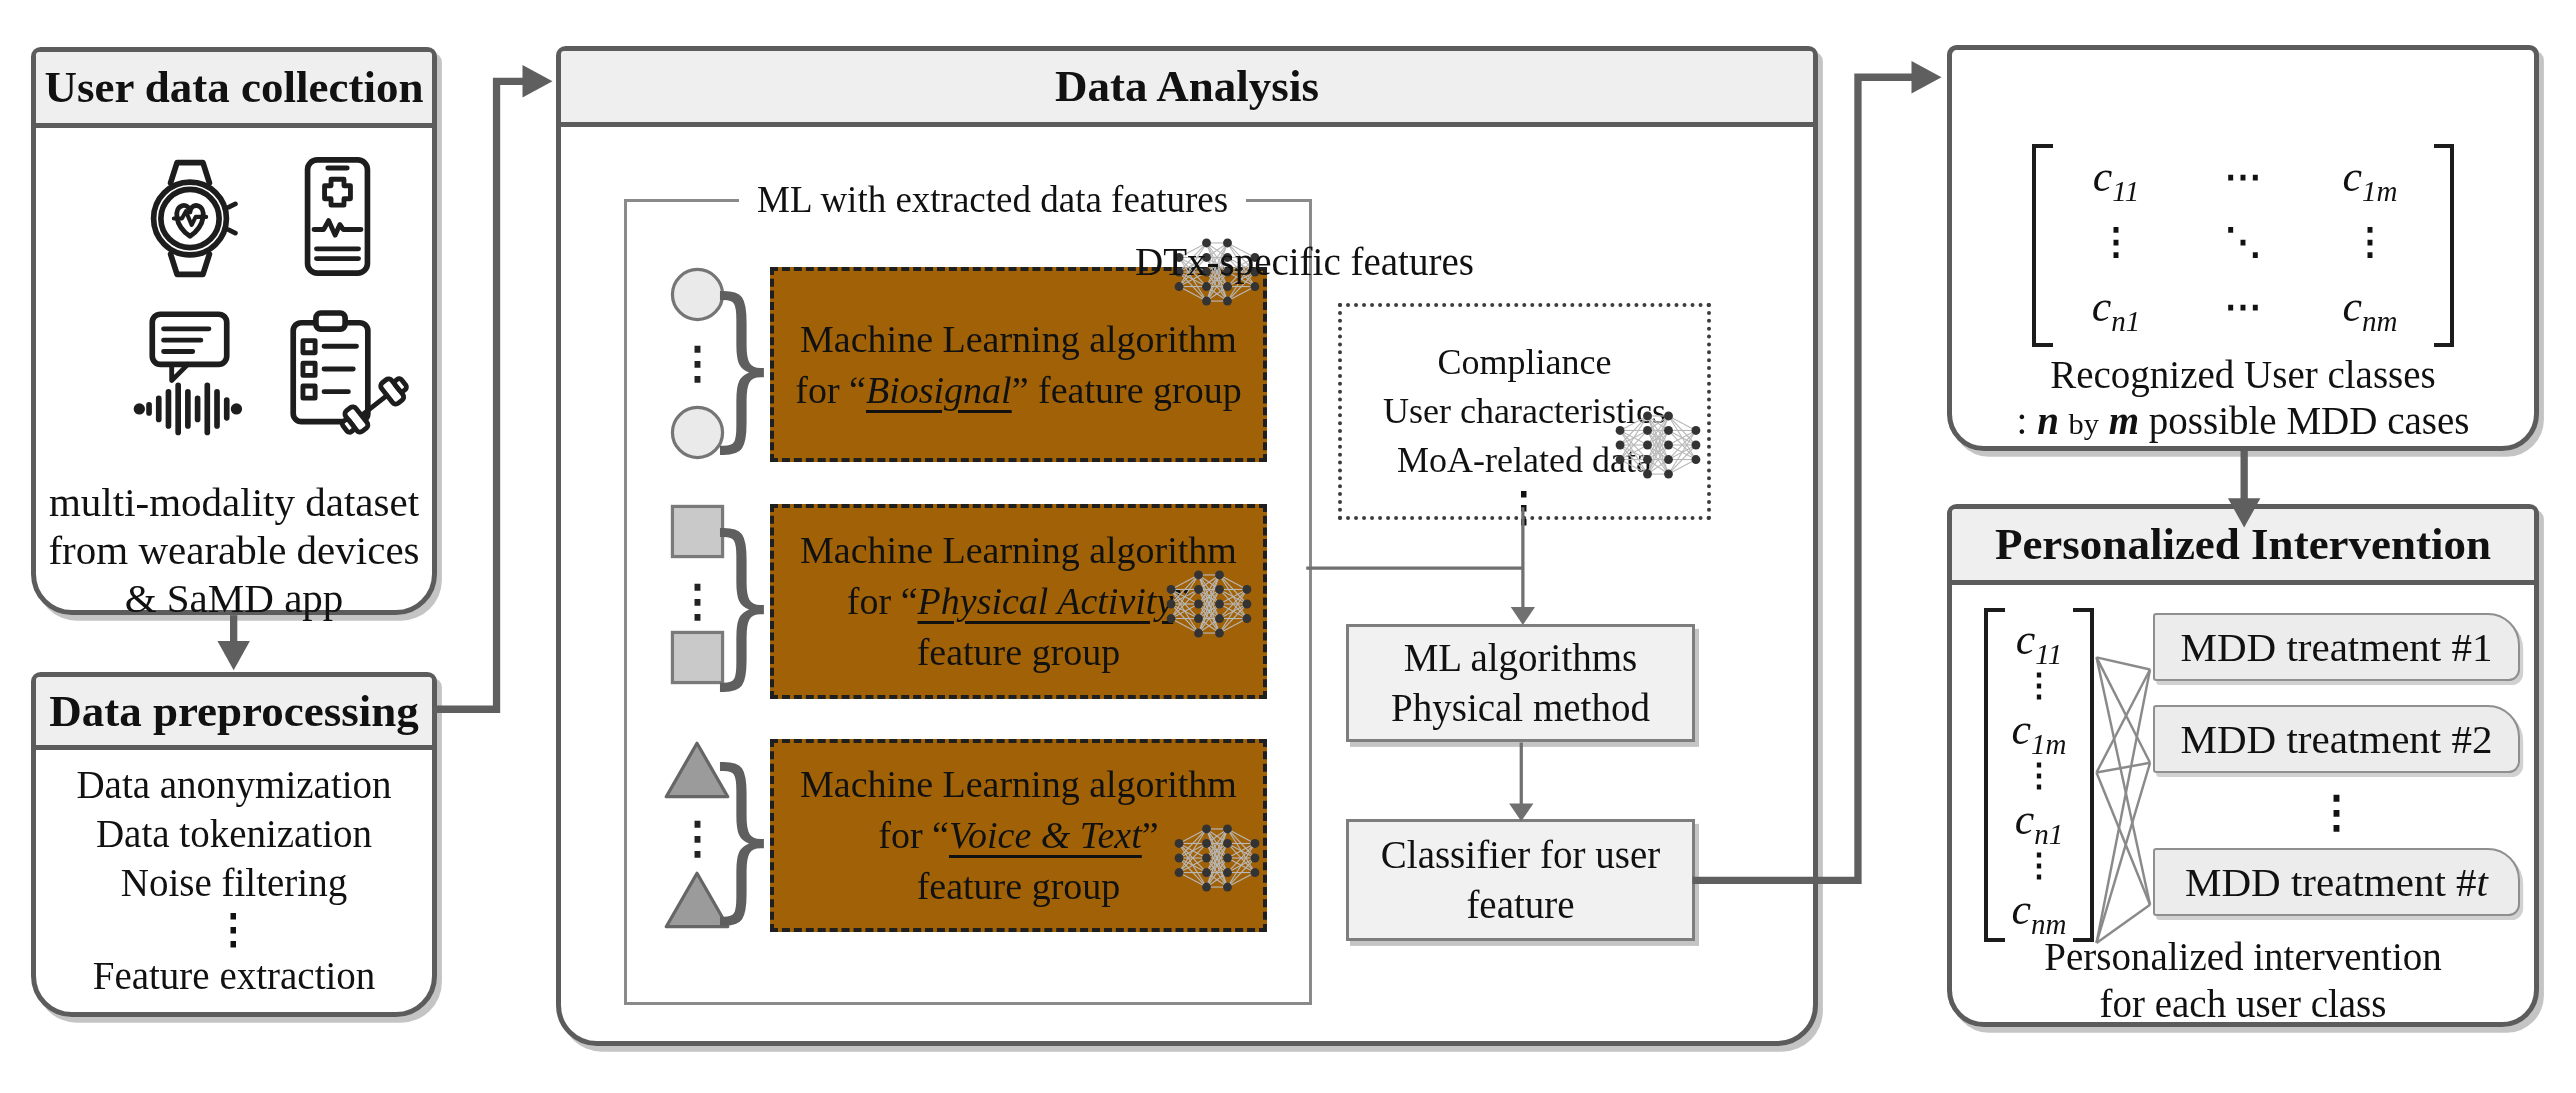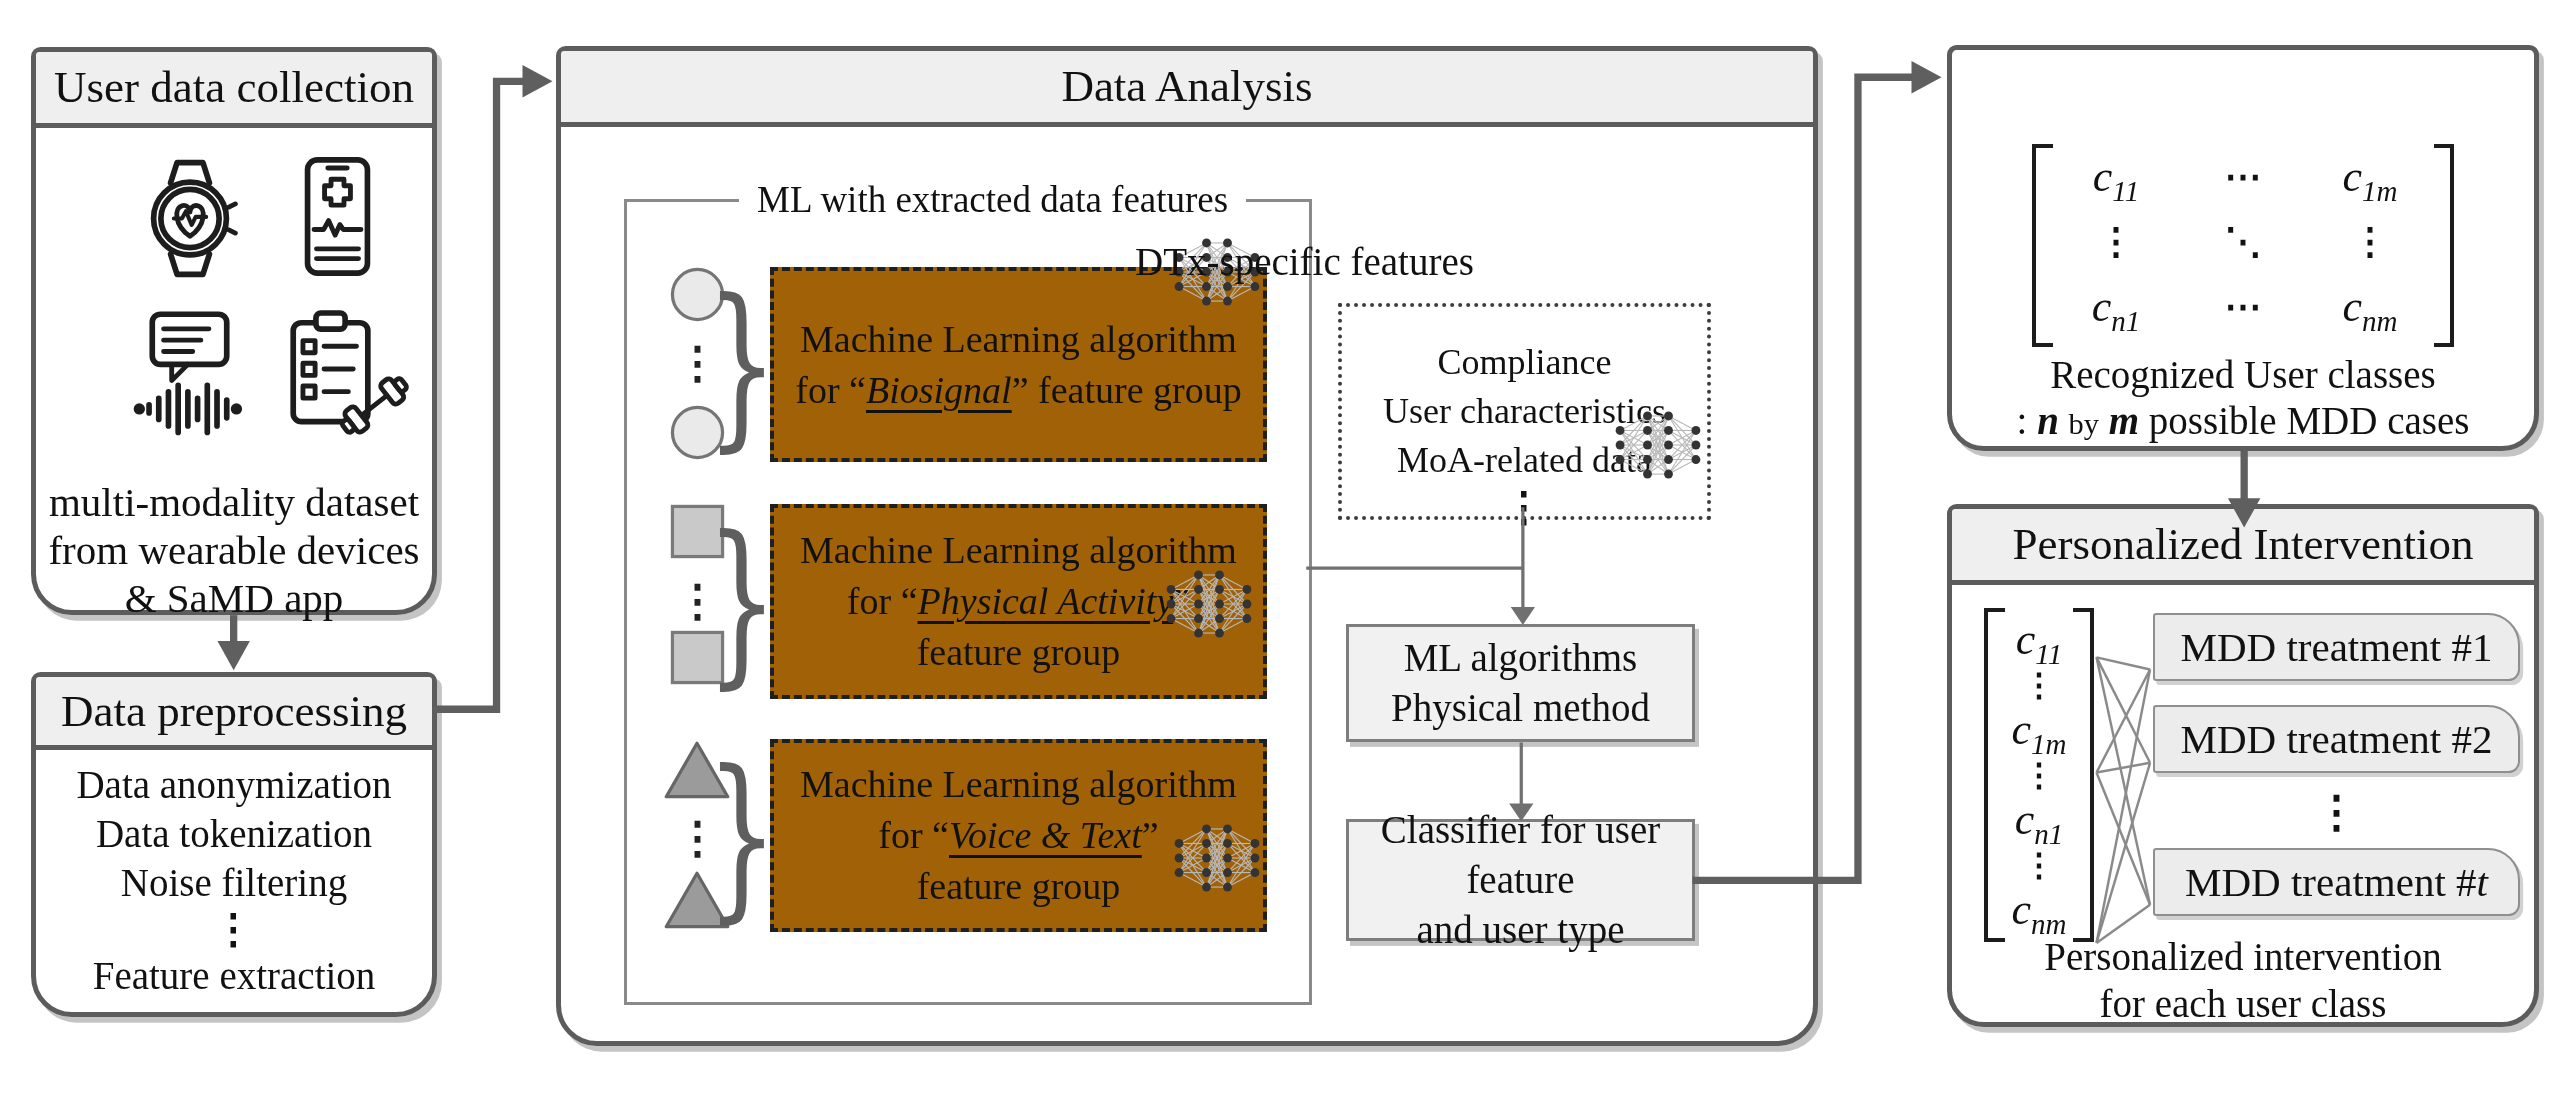--- a/index.html
+++ b/index.html
@@ -5,21 +5,21 @@
   html,body{margin:0;padding:0;background:#fff;}
   .canvas{position:relative;width:2576px;height:1094px;background:#ffffff;
           font-family:"Liberation Serif",serif;color:#111;overflow:hidden;}
   .abs{position:absolute;}
   
   .panel{position:absolute;box-sizing:border-box;border:5.7px solid #5c5c5c;background:#fff;
          box-shadow:4.9px 5.7px 0 rgba(125,125,125,.45);}
   .rb{border-radius:9.7px 9.7px 41px 41px;}
   .panel-header{position:absolute;left:0;right:0;top:0;height:71px;background:#efefef;
          border-bottom:5.7px solid #5c5c5c;border-radius:3.2px 3.2px 0 0;
-         font-weight:400;font-size:45px;line-height:71px;text-align:center;}
+         font-weight:700;font-size:45px;line-height:71px;text-align:center;}
   
   .cap{position:absolute;text-align:center;font-size:41px;line-height:48px;}
   .stack{position:absolute;display:flex;flex-direction:column;align-items:center;}
   .stack .li{font-size:39px;line-height:49px;}
   .stack .vdots{font-size:41px;line-height:44px;font-weight:700;letter-spacing:1.6px;}
   .it{font-style:italic;}
   .bit{font-style:italic;font-weight:700;}
   .by{font-size:0.78em;}
   .u-feat{font-style:italic;text-decoration:underline;text-underline-offset:6.5px;text-decoration-thickness:3.2px;}
   
@@ -501,21 +501,20 @@
 
     <div class="graybox" style="left:785px;top:573px;width:349px;height:118px;">
       <div>
           <div class="li">ML algorithms</div>
           <div class="li">Physical method</div>
         </div>
     </div>
     <div class="graybox" style="left:785px;top:768px;width:349px;height:122px;">
       <div>
           <div class="li">Classifier for user feature</div>
-          <div class="li">and user type</div>
         </div>
     </div>
   </div>
 
   <div class="panel rb" style="left:1947px;top:45px;width:592px;height:406px;border-radius:9.7px 9.7px 37px 37px;">
     <div class="matrix" style="left:80px;top:94px;width:422px;height:203px;">
       <div class="brk brk-l"></div>
       <div class="mgrid">
           <div class="mcell">
             <span class="mvar">c<sub>11</sub></span>

